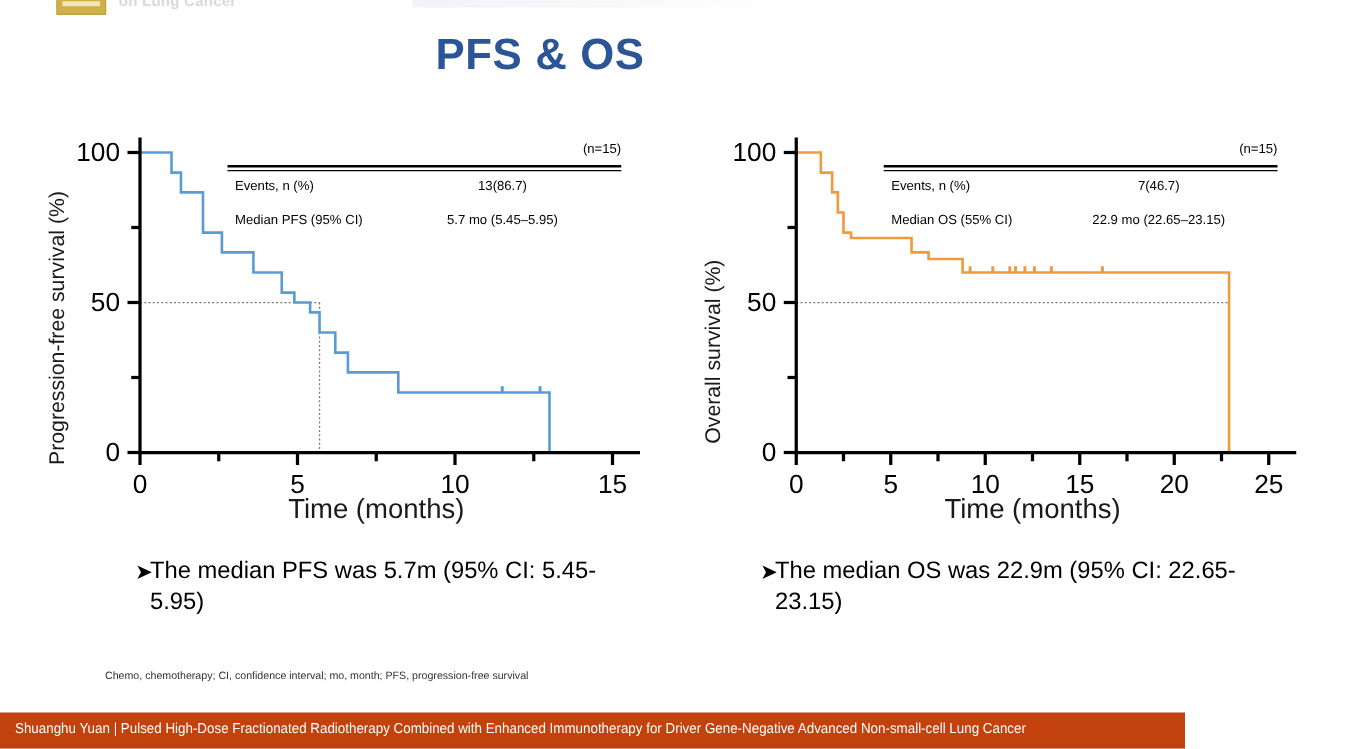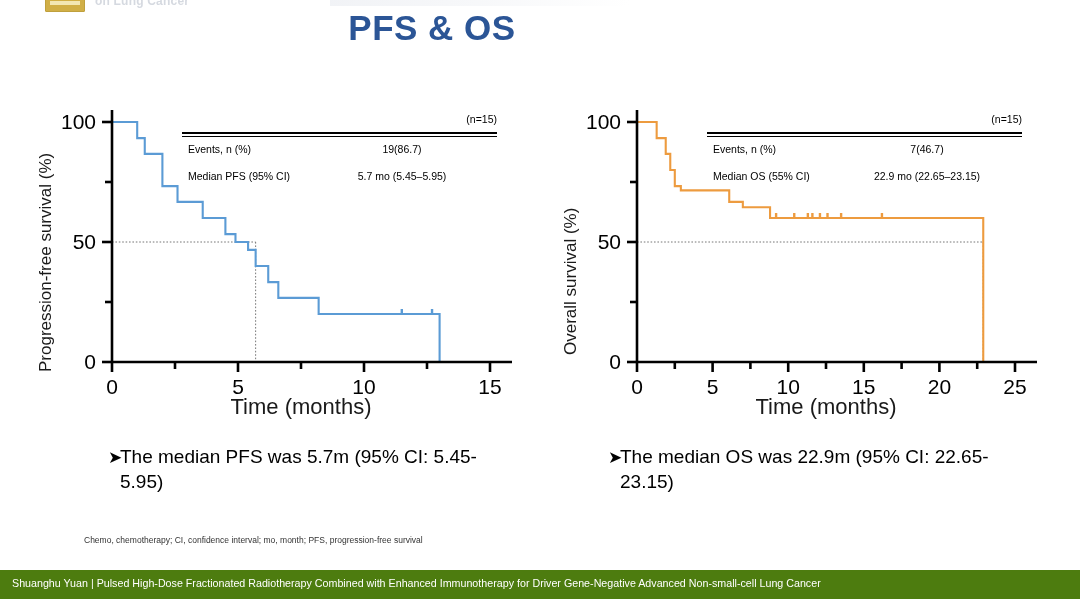--- a/index.html
+++ b/index.html
@@ -13,21 +13,21 @@
   #logo-strip{position:absolute;left:0;top:0;width:1080px;height:14px;overflow:hidden;}
   #logo-mark{position:absolute;left:45px;top:-4px;width:38px;height:14px;
     background:#c9a227;border:1px solid #b4901c;border-radius:1px;opacity:.85;}
   #logo-mark:after{content:"";position:absolute;left:4px;top:4px;right:4px;height:4px;background:#f2e3a8;}
   #logo-text{position:absolute;left:95px;top:-6px;font-size:12px;font-weight:bold;
     color:#c8cdd6;letter-spacing:.2px;opacity:.75;}
   #logo-ghost{position:absolute;left:330px;top:-7px;width:300px;height:13px;
     background:linear-gradient(90deg,#eef0f4 0%,#f6f7f9 55%,#ffffff 100%);opacity:.8;}
 
   
-  #slide-title{position:absolute;left:0;top:8px;width:864px;text-align:center;
+  #slide-title{position:absolute;left:0;top:24px;width:864px;text-align:center;
     font-size:35px;font-weight:bold;color:#2b5596;letter-spacing:.5px;}
 
   
   .panel{position:absolute;top:100px;width:510px;height:330px;}
   #panel-pfs{left:20px;}
   #panel-os{left:545px;}
 
   .ylabel{position:absolute;font-size:17px;color:#1a1a1a;white-space:nowrap;
     transform:rotate(-90deg);transform-origin:0 0;}
   .xlabel{position:absolute;font-size:22px;color:#1a1a1a;text-align:center;}
@@ -46,21 +46,21 @@
 
   
   .bullet{position:absolute;font-size:19px;line-height:25px;color:#000;}
   .bullet .arrow{position:absolute;left:0;top:1px;font-size:17px;}
   .bullet .btxt{display:block;margin-left:12px;}
 
   
   #footnote{position:absolute;left:84px;top:535px;font-size:8.5px;color:#333;}
 
   
-  #footer{position:absolute;left:0;top:570px;width:1080px;height:29px;background:#4d7c0f;}
+  #footer{position:absolute;left:0;top:570px;width:948px;height:29px;background:#c2410c;}
   #footer-text{position:absolute;left:12px;top:7px;font-size:11.5px;color:#fff;
     font-family:"Liberation Sans Narrow","Liberation Sans",sans-serif;
     transform:scaleX(.93);transform-origin:0 0;white-space:nowrap;}
 </style>
 </head>
 <body>
 
 <div id="logo-strip">
   <div id="logo-mark"></div>
   <div id="logo-text">on Lung Cancer</div>
@@ -100,21 +100,21 @@
       <line x1="407" y1="262" x2="407" y2="269" stroke="#000" stroke-width="2.6"></line>
     </svg>
   <div class="xlabel" id="xlab-pfs" style="left: 92px; top: 294px; width: 378px;">Time (months)</div>
 
   <div class="stats" id="stats-pfs" style="left:162px;top:13px;width:315px;height:78px;">
     <div class="nrow"><span>(n=15)</span></div>
     <div class="rule" style="top:19px;"></div>
     <div class="rule2" style="top:23px;"></div>
     <div class="srow" style="top:30px;">
       <span class="lab">Events, n (%)</span>
-      <span class="val">19(86.7)</span>
+      <span class="val">13(86.7)</span>
     </div>
     <div class="srow" style="top:57px;">
       <span class="lab">Median PFS (95% CI)</span>
       <span class="val">5.7 mo (5.45–5.95)</span>
     </div>
   </div>
 </div>
 
 <div class="panel" id="panel-os">
   <div class="ylabel" id="ylab-os" style="left:16px;top:255px;">Overall survival (%)</div>

